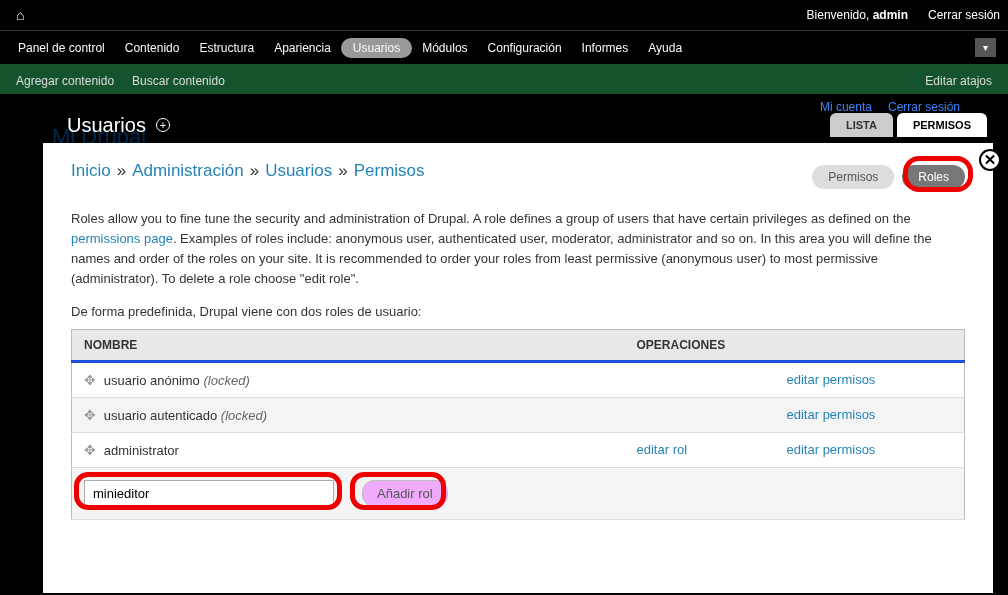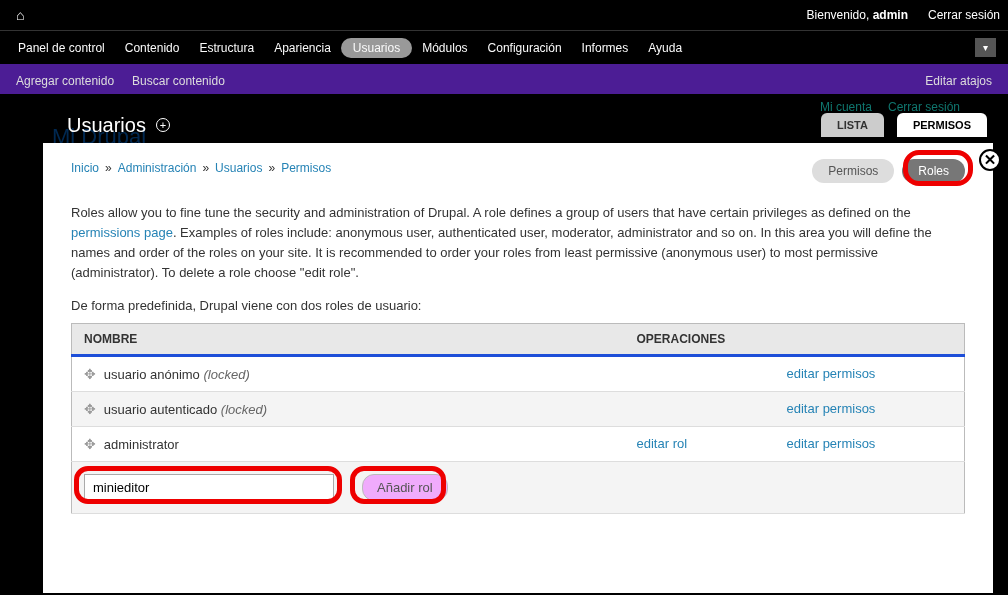--- a/index.html
+++ b/index.html
@@ -13,44 +13,44 @@
     .welcome-text strong { font-weight: bold; }
     .logout-link { color: #fff; font-size: 12px; text-decoration: none; }
     
     
     .admin-menu { background: #000; height: 34px; display: flex; align-items: center; padding: 0 8px; border-top: 1px solid #333; }
     .admin-menu-item { color: #fafafa; padding: 5px 10px; font-size: 12px; cursor: pointer; }
     .admin-menu-item.active { background: #999; border-radius: 10px; padding: 3px 12px; }
     .dropdown-arrow { margin-left: auto; background: #555; color: #fff; padding: 4px 8px; margin-right: 4px; font-size: 10px; }
     
     
-    .shortcut-bar { background: #4c1d95; height: 34px; display: flex; align-items: center; justify-content: space-between; padding: 0 16px; }
+    .shortcut-bar { background: #14532d; height: 34px; display: flex; align-items: center; justify-content: space-between; padding: 0 16px; }
     .shortcut-left { display: flex; gap: 18px; }
     .shortcut-item { color: #ddd; font-size: 12px; cursor: pointer; }
     
     
     .dark-bg { background: #000; position: absolute; top: 94px; left: 0; right: 0; bottom: 0; }
     .site-info { position: absolute; top: 30px; left: 52px; color: #048; font-size: 22px; opacity: 0.6; }
-    .account-links { position: absolute; top: 6px; right: 48px; color: #0f766e; font-size: 12px; display: flex; gap: 16px; }
+    .account-links { position: absolute; top: 6px; right: 48px; color: #3b82f6; font-size: 12px; display: flex; gap: 16px; }
     
     
     .overlay-panel { position: absolute; top: 107px; left: 43px; right: 15px; background: transparent; }
     .overlay-header { display: flex; align-items: center; justify-content: space-between; height: 36px; padding-right: 6px; }
     .overlay-title { color: #fff; font-size: 20px; display: flex; align-items: center; gap: 10px; padding-left: 24px; }
     .plus-circle { border: 1.5px solid #fff; border-radius: 50%; width: 14px; height: 14px; display: inline-flex; align-items: center; justify-content: center; font-size: 11px; line-height: 1; }
-    .overlay-tabs { display: flex; gap: 13px; }
+    .overlay-tabs { display: flex; gap: 4px; }
     .overlay-tab { background: #ccc; color: #333; padding: 6px 16px; font-size: 11px; font-weight: bold; border-radius: 6px 6px 0 0; cursor: pointer; }
     .overlay-tab.active { background: #fff; color: #000; }
     
     
     .close-btn { position: absolute; top: 42px; right: -8px; background: #fff; color: #000; border-radius: 50%; width: 22px; height: 22px; display: flex; align-items: center; justify-content: center; font-weight: bold; font-size: 15px; cursor: pointer; border: 2px solid #000; }
     
     
     .overlay-content { background: #fff; padding: 18px 28px; min-height: 450px; }
-    .breadcrumb { color: #2583b5; font-size: 12px; margin-bottom: 6px; display: flex; gap: 6px; align-items: center; }
+    .breadcrumb { color: #2583b5; font-size: 17px; margin-bottom: 6px; display: flex; gap: 6px; align-items: center; }
     .breadcrumb a { color: #2583b5; text-decoration: none; }
     .breadcrumb .sep { color: #333; }
     
     .sub-tabs-area { display: flex; justify-content: flex-end; margin-top: -22px; margin-bottom: 20px; position: relative; }
     .sub-tab { background: #ddd; color: #555; padding: 5px 16px; border-radius: 12px; font-size: 12px; margin-left: 8px; cursor: pointer; }
     .sub-tab.active { background: #777; color: #fff; }
     .red-highlight-roles { position: absolute; border: 5px solid #e00; border-radius: 16px; width: 70px; height: 36px; right: -8px; top: -9px; pointer-events: none; }
     
     .intro-text { font-size: 13px; color: #333; line-height: 1.55; margin-bottom: 14px; }
     .intro-text a { color: #2583b5; text-decoration: none; }

